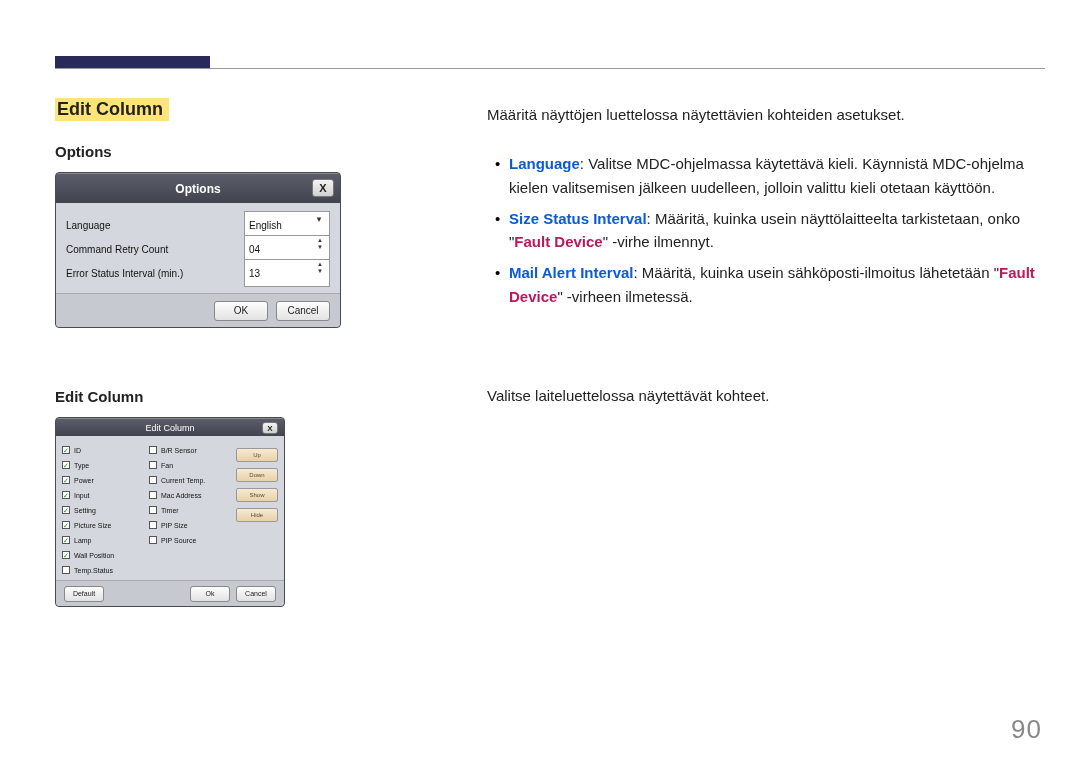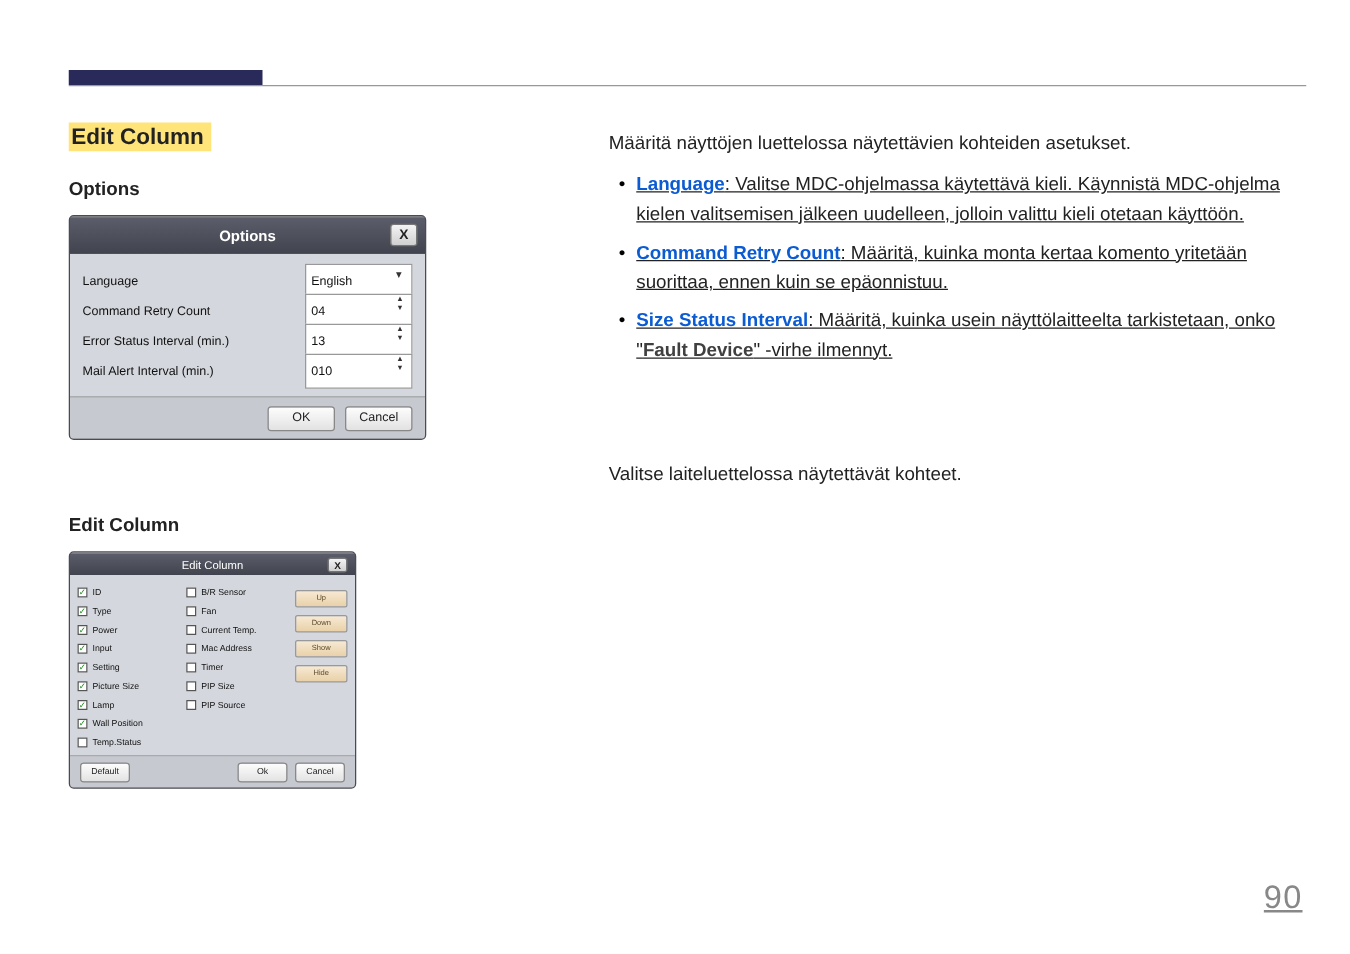--- a/index.html
+++ b/index.html
@@ -201,36 +201,35 @@
     display: flex;
     align-items: center;
     justify-content: center;
     color: #5a4a28;
   }
   .ec .dlg-footer { height: 26px; justify-content: space-between; padding: 0 8px; }
   .ec .dlg-footer .right { display: flex; gap: 6px; }
   .ec .btn { min-width: 40px; height: 16px; font-size: 7px; }
 
   .body-text { font-size: 15px; line-height: 1.55; color: #222; }
-  ul.bul { list-style: none; margin-top: 10px; text-decoration: underline; }
+  ul.bul { list-style: none; margin-top: 26px; }
   ul.bul li { position: relative; padding-left: 22px; margin-bottom: 8px; }
   ul.bul li::before { content: "•"; position: absolute; left: 8px; color: #000; }
   .term { color: #0b5bd3; font-weight: 700; }
-  .fault { color: #404040; font-weight: 700; }
+  .fault { color: #be185d; font-weight: 700; }
 
   .sub-block { margin-top: 75px; }
   .page-num {
     position: absolute;
-    bottom: 30px;
+    bottom: 18px;
     right: 38px;
     font-size: 26px;
     color: #888;
     font-weight: 300;
     letter-spacing: 1px;
-    text-decoration: underline;
   }
 </style>
 </head>
 <body>
 
 <div class="header-bar"></div>
 <div class="page-rule"></div>
 
 <div class="content">
   <div class="left-col">
@@ -256,27 +255,20 @@
           <span>Command Retry Count</span>
           <div class="ctrl">
             <span>04</span>
             <span class="spinner">▲<br>▼</span>
           </div>
         </div>
         <div class="opt-row">
           <span>Error Status Interval (min.)</span>
           <div class="ctrl">
             <span>13</span>
-            <span class="spinner">▲<br>▼</span>
-          </div>
-        </div>
-        <div class="opt-row">
-          <span>Mail Alert Interval (min.)</span>
-          <div class="ctrl">
-            <span>010</span>
             <span class="spinner">▲<br>▼</span>
           </div>
         </div>
       </div>
       <div class="dlg-footer">
         <div class="btn">OK</div>
         <div class="btn">Cancel</div>
       </div>
     </div>
 
@@ -375,24 +367,24 @@
   </div>
 
   <div class="right-col">
     <div class="body-text">
       <p>Määritä näyttöjen luettelossa näytettävien kohteiden asetukset.</p>
       <ul class="bul">
         <li>
           <span class="term">Language</span><span>: Valitse MDC-ohjelmassa käytettävä kieli. Käynnistä MDC-ohjelma kielen valitsemisen jälkeen uudelleen, jolloin valittu kieli otetaan käyttöön.</span>
         </li>
         <li>
-          <span class="term">Command Retry Count</span><span>: Määritä, kuinka monta kertaa komento yritetään suorittaa, ennen kuin se epäonnistuu.</span>
+          <span class="term">Size Status Interval</span><span>: Määritä, kuinka usein näyttölaitteelta tarkistetaan, onko "</span><span class="fault">Fault Device</span><span>" -virhe ilmennyt.</span>
         </li>
         <li>
-          <span class="term">Size Status Interval</span><span>: Määritä, kuinka usein näyttölaitteelta tarkistetaan, onko "</span><span class="fault">Fault Device</span><span>" -virhe ilmennyt.</span>
+          <span class="term">Mail Alert Interval</span><span>: Määritä, kuinka usein sähköposti-ilmoitus lähetetään "</span><span class="fault">Fault Device</span><span>" -virheen ilmetessä.</span>
         </li>
       </ul>
     </div>
     <div class="body-text sub-block">
       <p style="margin-top:76px">Valitse laiteluettelossa näytettävät kohteet.</p>
     </div>
   </div>
 </div>
 
 <div class="page-num">90</div>

